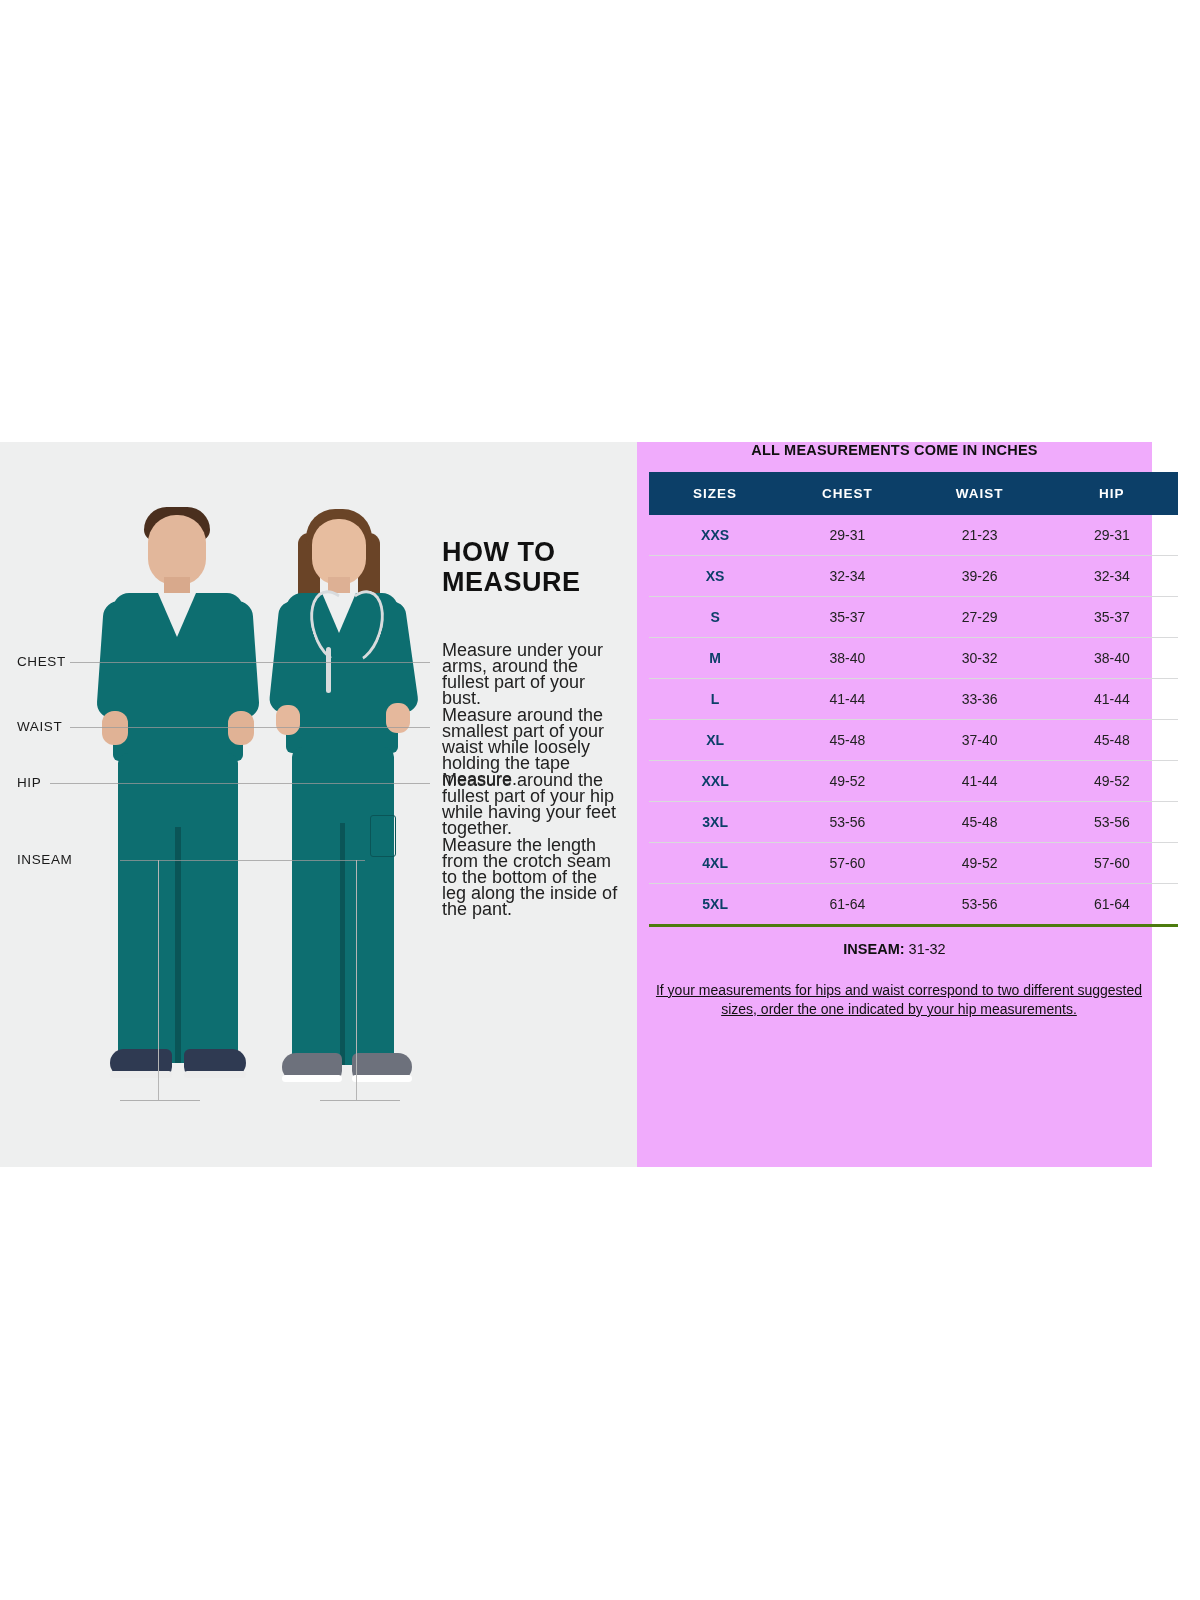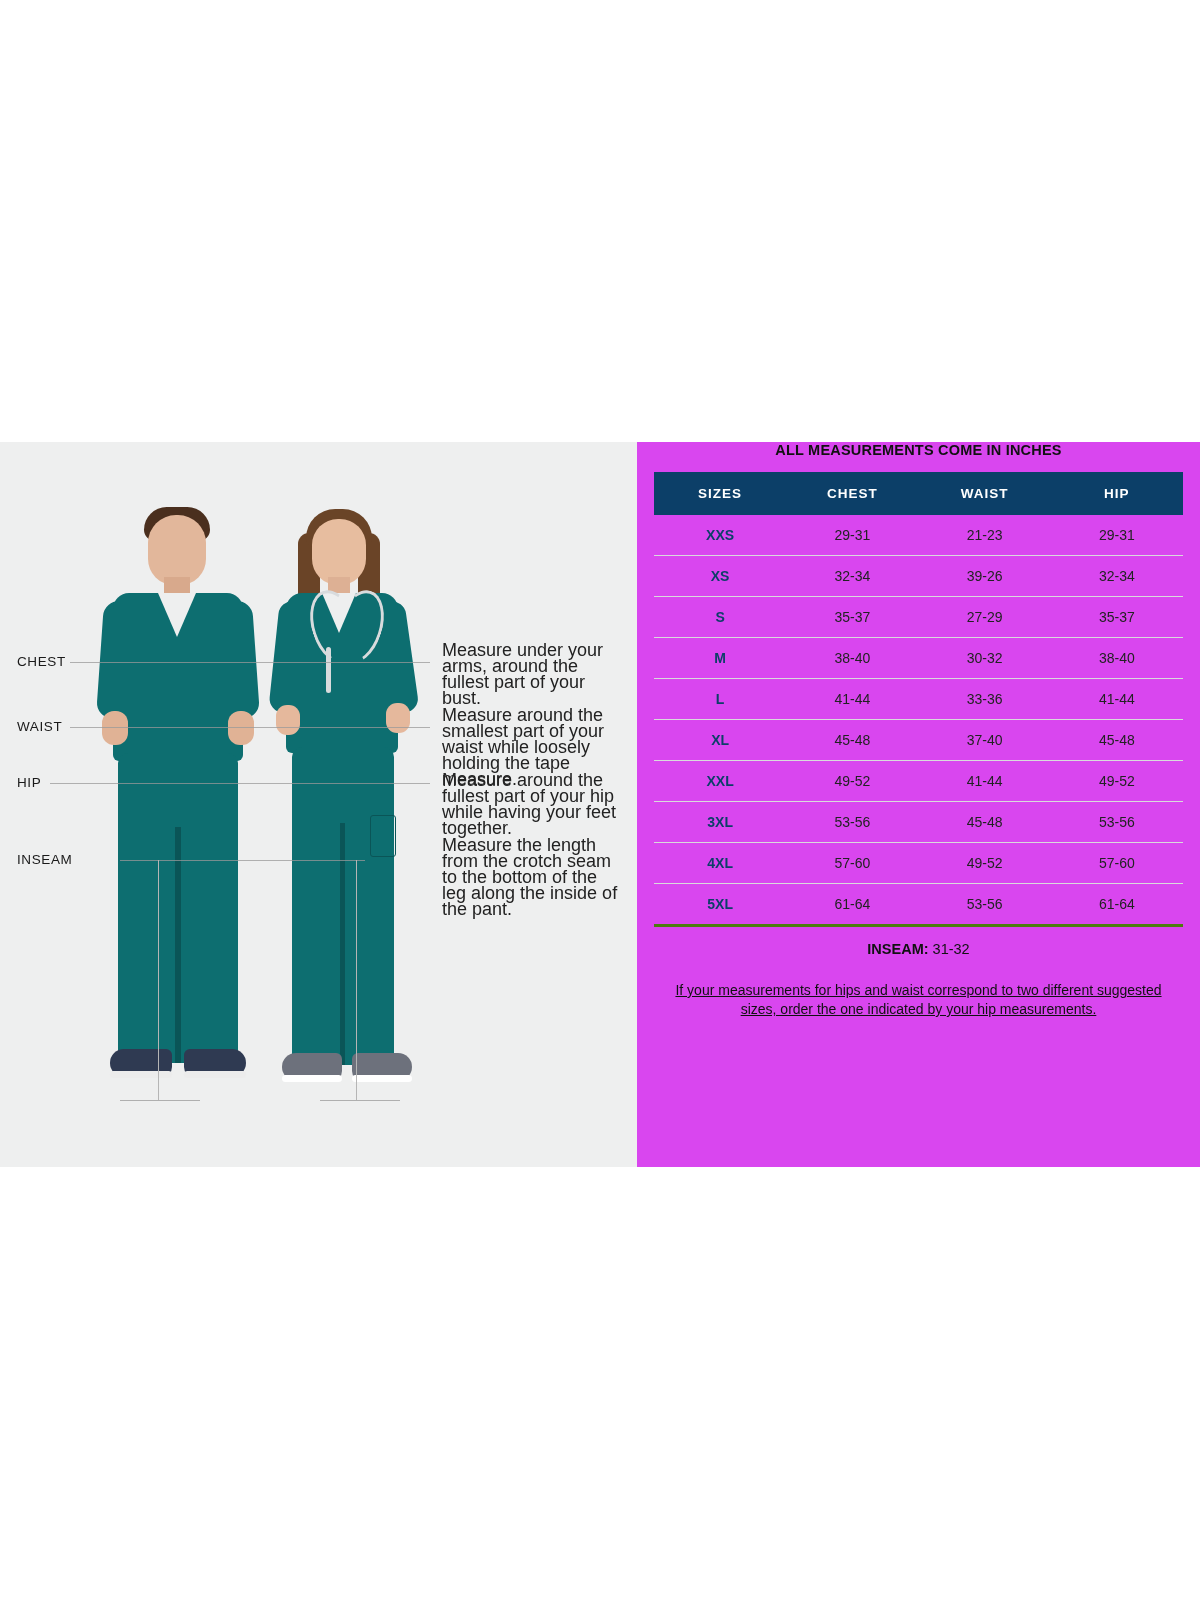--- a/index.html
+++ b/index.html
@@ -247,23 +247,23 @@
     background: #6d717c; border-radius: 6px 14px 14px 10px; position: absolute;
   }
   .w-sole-l, .w-sole-r {
     position: absolute; height: 7px; background: #ffffff; border-radius: 4px;
   }
   .w-sole-l { left: 242px; top: 578px; width: 60px; }
   .w-sole-r { left: 312px; top: 578px; width: 60px; }
 
   
   .right-panel {
-    width: 563px;
+    width: 515px;
     height: 725px;
-    background: #d946ef;
+    background: #f0abfc;
     position: relative;
     box-sizing: border-box;
     padding: 0 12px;
   }
 
   .meas-heading {
     text-align: center;
     font-size: 14.5px;
     font-weight: bold;
     letter-spacing: 0.2px;
@@ -380,20 +380,21 @@
     <div class="vline vline-a"></div>
     <div class="vline vline-b"></div>
     <div class="hline hline-foot-a"></div>
     <div class="hline hline-foot-b"></div>
 
     <div class="axis-label lbl-chest">CHEST</div>
     <div class="axis-label lbl-waist">WAIST</div>
     <div class="axis-label lbl-hip">HIP</div>
     <div class="axis-label lbl-inseam">INSEAM</div>
 
+    <div class="howto-title">HOW TO MEASURE</div>
     <div class="measure-note note-1">Measure under your arms, around the fullest part of your bust.</div>
     <div class="measure-note note-2">Measure around the smallest part of your waist while loosely holding the tape measure.</div>
     <div class="measure-note note-3">Measure around the fullest part of your hip while having your feet together.</div>
     <div class="measure-note note-4">Measure the length from the crotch seam to the bottom of the leg along the inside of the pant.</div>
   </div>
 
   <div class="right-panel">
 
     <div class="meas-heading">ALL MEASUREMENTS COME IN INCHES</div>
 

